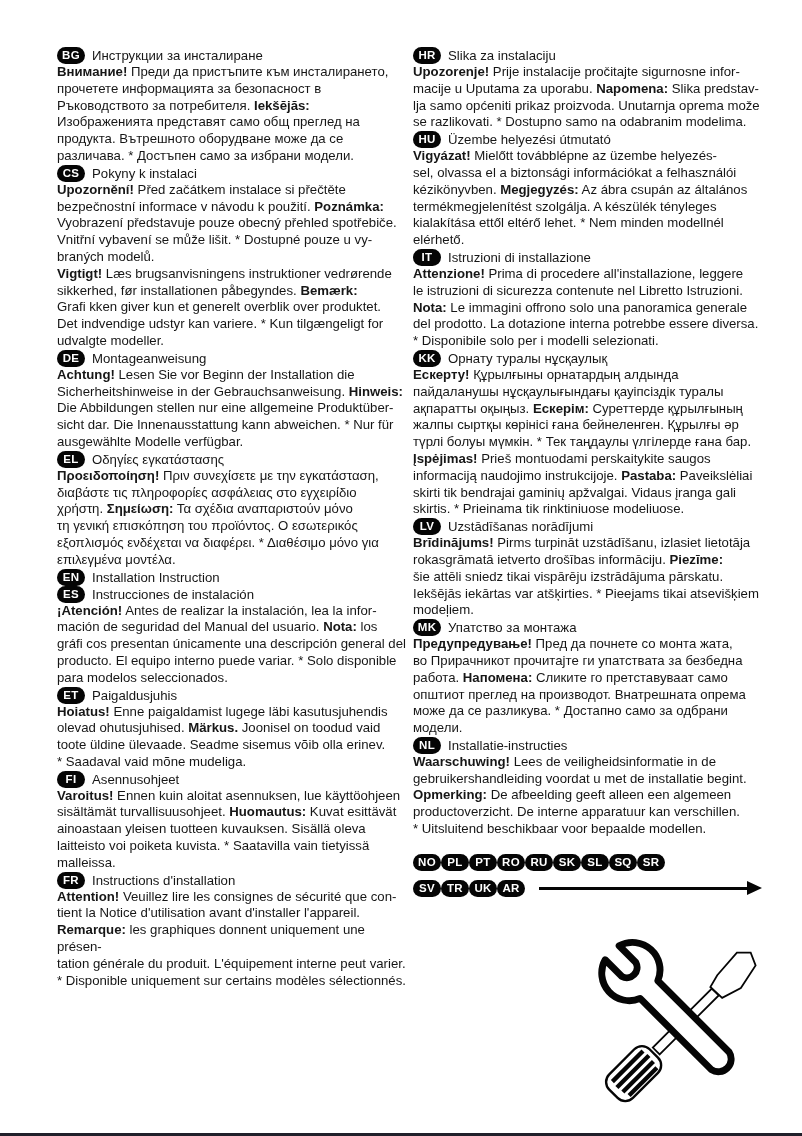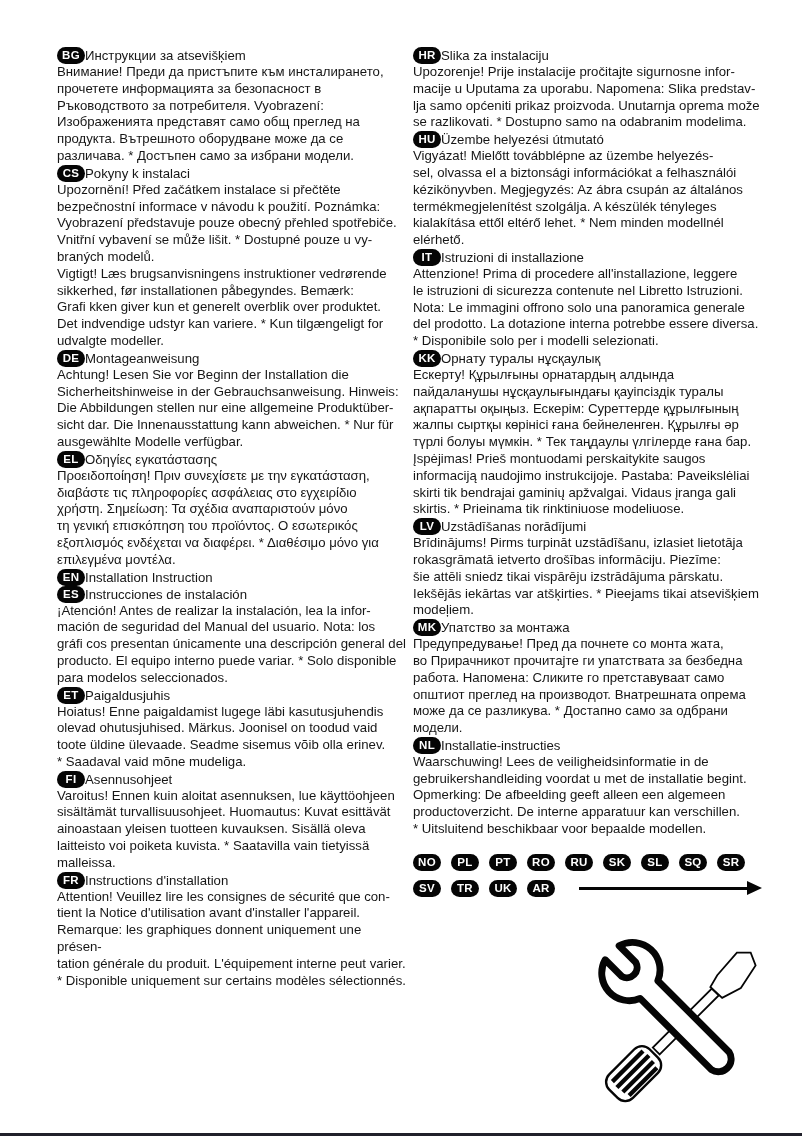--- a/index.html
+++ b/index.html
@@ -5,52 +5,52 @@
   html,body{margin:0;padding:0;}
   body{
     width:802px;height:1136px;position:relative;overflow:hidden;
     background:#ffffff;
     font-family:"Liberation Sans","DejaVu Sans",sans-serif;
     color:#161616;
   }
   .col{position:absolute;top:47px;width:350px;}
   .col-left{left:57px;}
   .col-right{left:413px;}
-  .section-header{display:flex;align-items:flex-start;line-height:17px;font-size:13.2px;}
+  .section-header{display:flex;align-items:flex-start;gap:7px;line-height:17px;font-size:13.2px;}
   .badge{
     display:inline-flex;align-items:center;justify-content:center;
     min-width:28px;height:17px;border-radius:9px;
     background:#050505;color:#ffffff;
     font-weight:bold;font-size:11.5px;letter-spacing:.3px;
     flex:0 0 auto;
   }
   .section-body{font-size:13.2px;line-height:16.8px;white-space:pre-line;}
-  .section-body b{font-weight:normal;}
+  .section-body b{font-weight:bold;}
   .badge-rows{margin-top:16px;}
-  .badge-row{display:flex;align-items:center;gap:10px;margin-bottom:9px;}
+  .badge-row{display:flex;align-items:center;gap:0;margin-bottom:9px;}
   .arrow-line{position:relative;flex:1;height:3px;background:#050505;margin-left:14px;margin-right:14px;}
   .arrow-line::after{
     content:"";position:absolute;right:-13px;top:-6px;
     border-left:15px solid #050505;border-top:7.5px solid transparent;border-bottom:7.5px solid transparent;
   }
   .tools-icon{position:absolute;left:572px;top:928px;width:198px;height:182px;}
   .bottom-edge{position:absolute;left:0;bottom:0;width:802px;height:3px;background:#20202a;}
 </style>
 </head>
 <body>
 
 <div class="col col-left">
     <div class="section">
       <div class="section-header">
         <span class="badge">BG</span>
-        <span>Инструкции за atsevišķiem</span>
+        <span>Инструкции за инсталиране</span>
       </div>
       <div class="section-body"><b>Внимание!</b> Преди да пристъпите към инсталирането,
 прочетете информацията за безопасност в
-Ръководството за потребителя. <b>Vyobrazení:</b>
+Ръководството за потребителя. <b>Iekšējās:</b>
 Изображенията представят само общ преглед на
 продукта. Вътрешното оборудване може да се
 различава. * Достъпен само за избрани модели.</div>
     </div>
     <div class="section">
       <div class="section-header">
         <span class="badge">CS</span>
         <span>Pokyny k instalaci</span>
       </div>
       <div class="section-body"><b>Upozornění!</b> Před začátkem instalace si přečtěte

